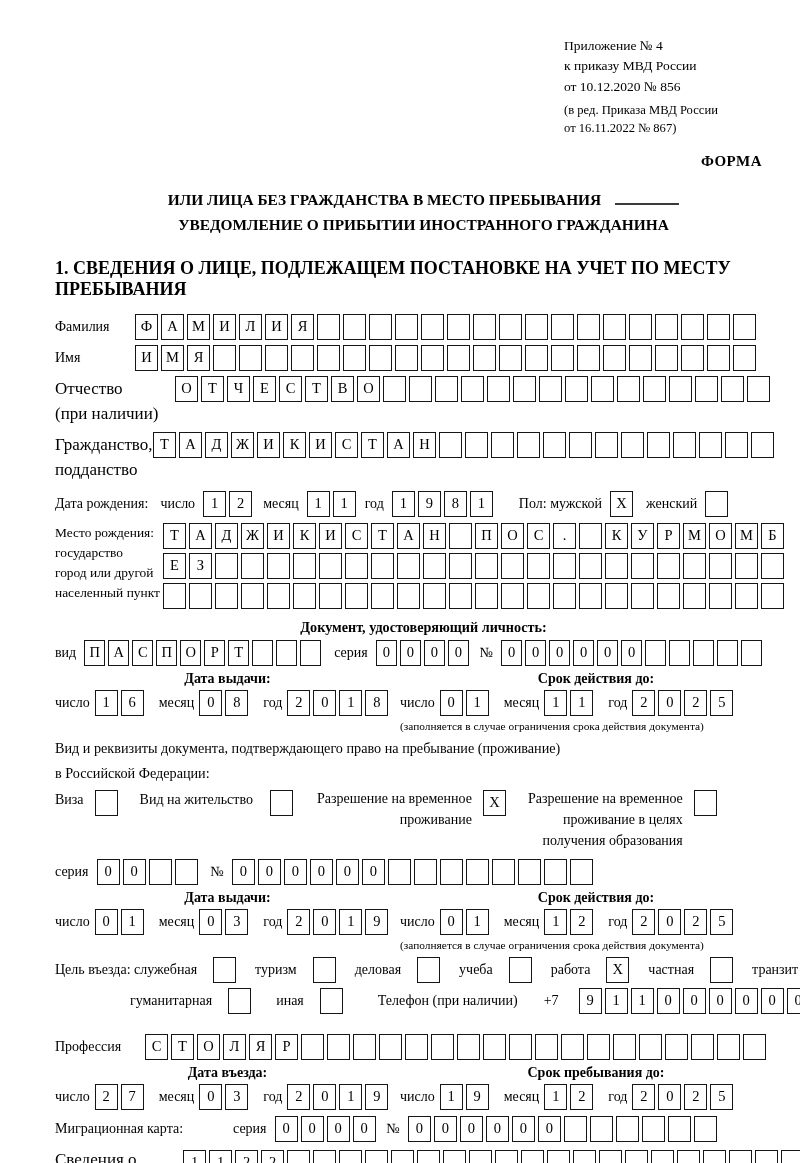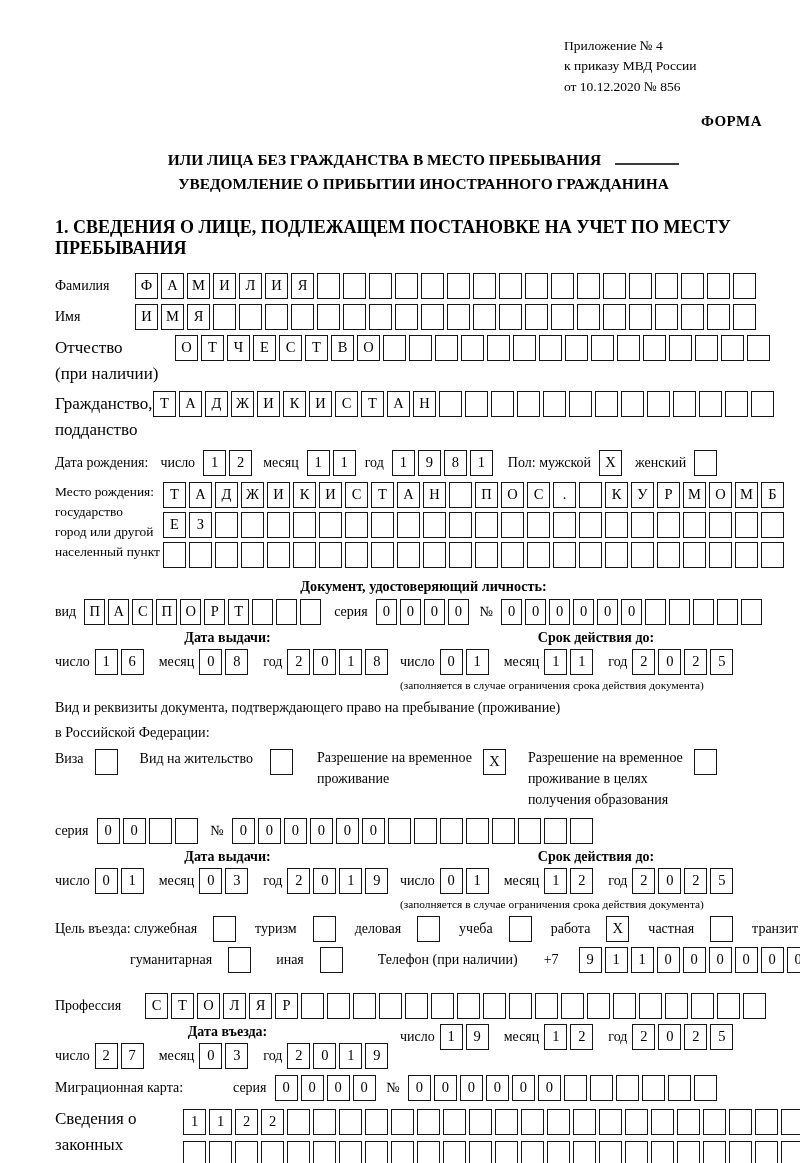--- a/index.html
+++ b/index.html
@@ -47,34 +47,38 @@
   .ddr { flex:1; }
   .ddh { font-weight:bold; font-size:14px; text-align:center; margin-bottom:3px; }
   .ddf { display:flex; align-items:center; white-space:nowrap; }
   .ddf .slbl { margin-right:5px; }
   .ddf .cg { margin-right:12px; }
   .fillnote { font-size:11.4px; margin-top:4px; text-align:left; white-space:nowrap; }
 
   .intro { margin:8px 0 2px; font-size:14.2px; }
   .optrow { display:flex; align-items:flex-start; gap:11px; margin:6px 0 8px; }
   .optrow .onelbl { margin-top:4px; }
-  .optml { text-align:left; line-height:1.5; }
+  .optml { text-align:right; line-height:1.5; }
   .purpose { gap:16px; }
   .indent75 { margin-left:75px; }
   .prefix { margin:0 4px 0 10px; }
 
   .mcl { width:150px; flex:none; margin-right:28px; }
 </style>
 </head>
 <body>
 
 <div class="hdr">
   <div>Приложение № 4</div>
   <div>к приказу МВД России</div>
   <div>от 10.12.2020 № 856</div>
+  <div class="small">
+    <div>(в ред. Приказа МВД России</div>
+    <div>от 16.11.2022 № 867)</div>
+  </div>
 </div>
 <div class="forma">ФОРМА</div>
 
 <div class="title">
   <div><span>ИЛИ ЛИЦА БЕЗ ГРАЖДАНСТВА В МЕСТО ПРЕБЫВАНИЯ</span><span class="blank-ul"></span></div>
   <div>УВЕДОМЛЕНИЕ О ПРИБЫТИИ ИНОСТРАННОГО ГРАЖДАНИНА</div>
 </div>
 
 <div class="sec1">1. СВЕДЕНИЯ О ЛИЦЕ, ПОДЛЕЖАЩЕМ ПОСТАНОВКЕ НА УЧЕТ ПО МЕСТУ ПРЕБЫВАНИЯ</div>
 
@@ -215,21 +219,21 @@
       <span class="cell">1</span>
       <span class="cell">1</span>
     </span>
   <span class="lbl" style="margin-left:6px;">год</span>
   <span class="cg">
       <span class="cell">1</span>
       <span class="cell">9</span>
       <span class="cell">8</span>
       <span class="cell">1</span>
     </span>
-  <span class="lbl" style="margin-left:12px;">Пол: мужской</span>
+  <span class="lbl" style="margin-left:23px;">Пол: мужской</span>
   <span class="cg">
       <span class="cell">X</span>
     </span>
   <span class="lbl" style="margin-left:10px;">женский</span>
   <span class="cg">
       <span class="cell"></span>
     </span>
 </div>
 
 <div class="frow top" style="margin-top:6px;">
@@ -614,20 +618,21 @@
       <span class="slbl">год</span>
       <span class="cg">
           <span class="cell">2</span>
           <span class="cell">0</span>
           <span class="cell">1</span>
           <span class="cell">9</span>
         </span>
     </div>
   </div>
   <div class="ddr">
+    <div class="ddh">Срок пребывания до:</div>
     <div class="ddf">
       <span class="slbl">число</span>
       <span class="cg">
           <span class="cell">1</span>
           <span class="cell">9</span>
         </span>
       <span class="slbl">месяц</span>
       <span class="cg">
           <span class="cell">1</span>
           <span class="cell">2</span>

